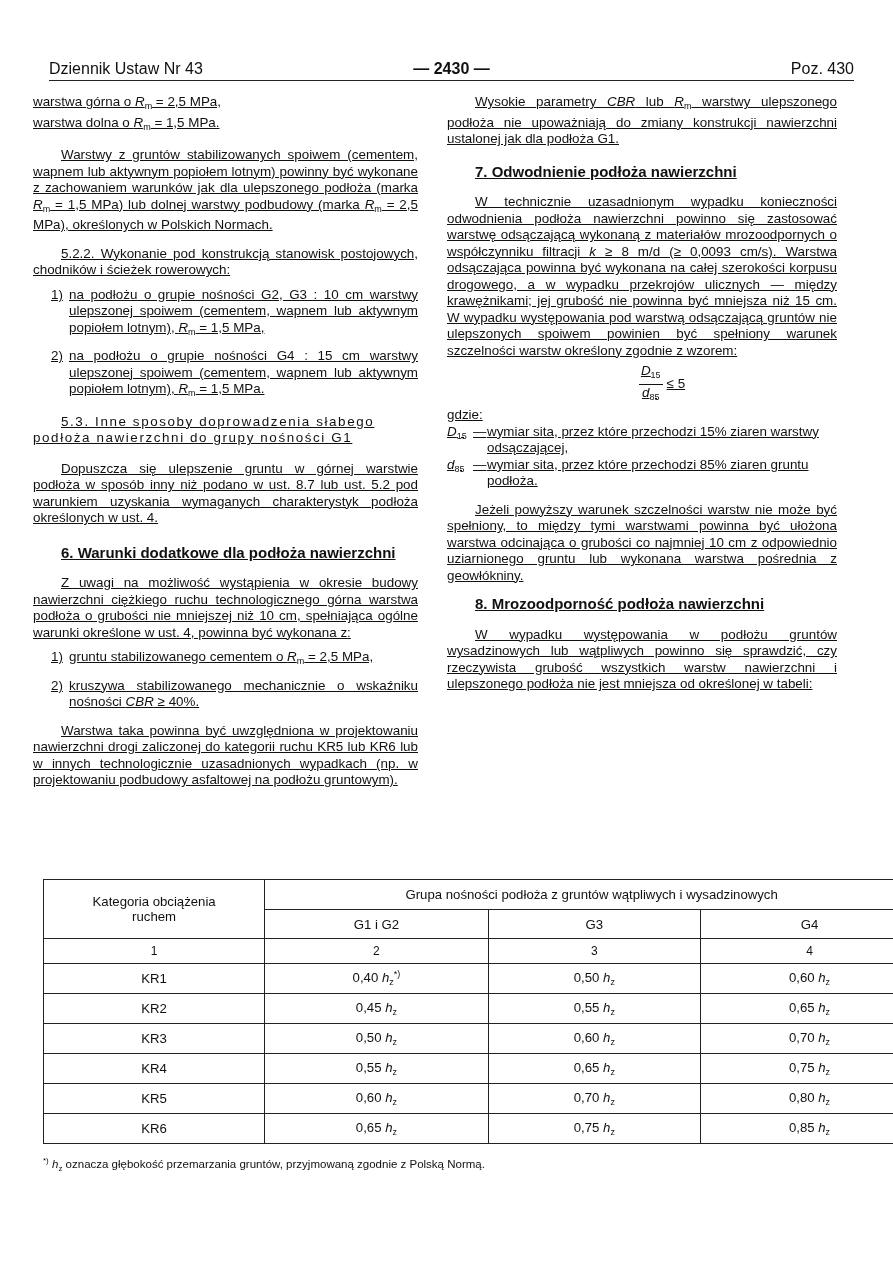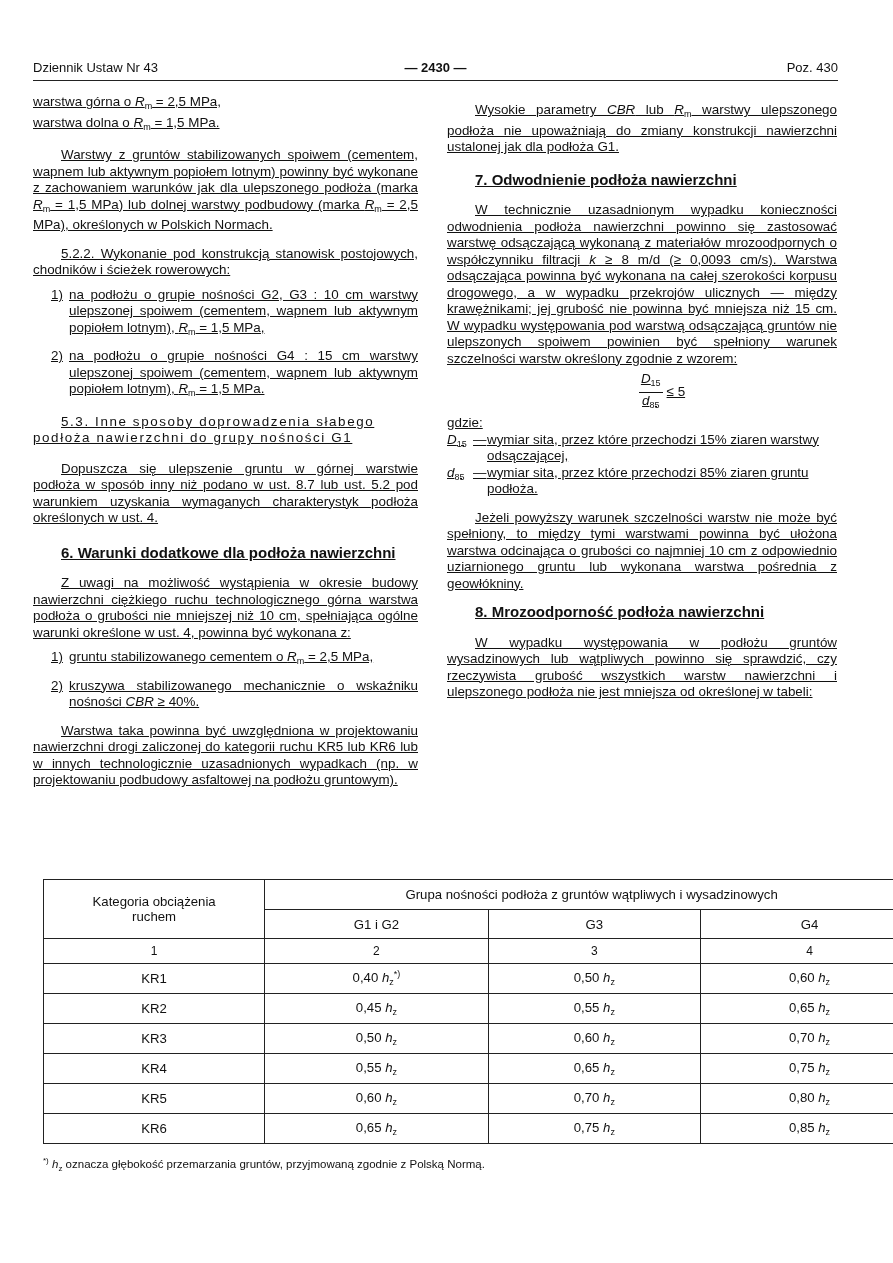--- a/index.html
+++ b/index.html
@@ -1,25 +1,25 @@
 <!DOCTYPE html>
 <html><head>
 <meta charset="utf-8">
 <style>
   html, body { margin: 0; padding: 0; background: #ffffff; }
   body { width: 893px; height: 1263px; position: relative; overflow: hidden;
          font-family: "Liberation Sans", "DejaVu Sans", sans-serif; color: #111; }
-  .header { position: absolute; left: 33px; top: 58px; width: 805px; height: 22px;
-            border-bottom: 1.5px solid #222; font-size: 13px; }
+  .header { position: absolute; left: 49px; top: 58px; width: 805px; height: 22px;
+            border-bottom: 1.5px solid #222; font-size: 16px; }
   .header .left { position: absolute; left: 0; top: 2px; }
   .header .center { position: absolute; left: 0; right: 0; top: 2px; text-align: center; font-weight: bold; }
   .header .right { position: absolute; right: 0; top: 2px; }
   .col { position: absolute; top: 94px; width: 385px; font-size: 13.4px; line-height: 16.5px; text-decoration: underline; }
   .col.left { left: 33px; }
-  .col.right { left: 447px; width: 390px; margin-top: 8px; }
+  .col.right { left: 447px; width: 390px; }
   p { margin: 0 0 12px 0; text-align: justify; }
   p.ind { text-indent: 28px; }
   p.tight { margin-bottom: 0; }
   .list-item { display: flex; margin: 0 0 8px 0; text-align: justify; padding-left: 18px; }
   .list-item .num { width: 18px; flex: none; }
   .list-item .txt { flex: 1; }
   .spaced { letter-spacing: 1.6px; text-indent: 28px; text-align: left; margin-bottom: 14px; }
   h3 { font-size: 15px; font-weight: bold; margin: 4px 0 14px 28px; }
   .i { font-style: italic; }
   sub { font-size: 9px; vertical-align: -3px; }

